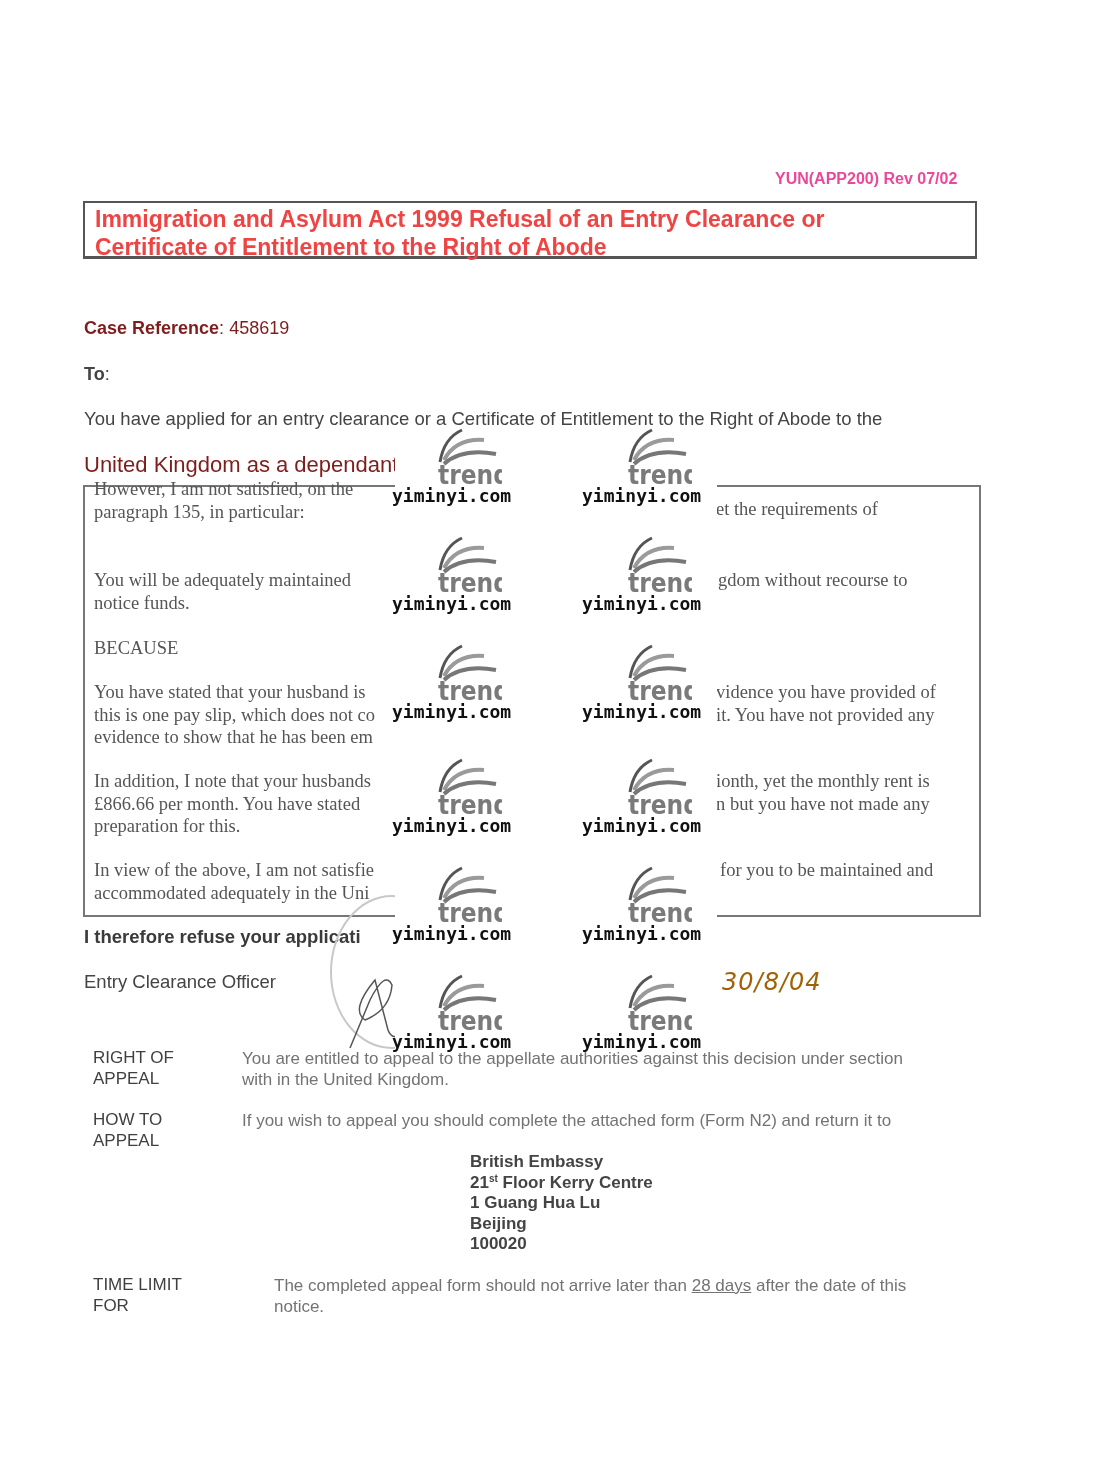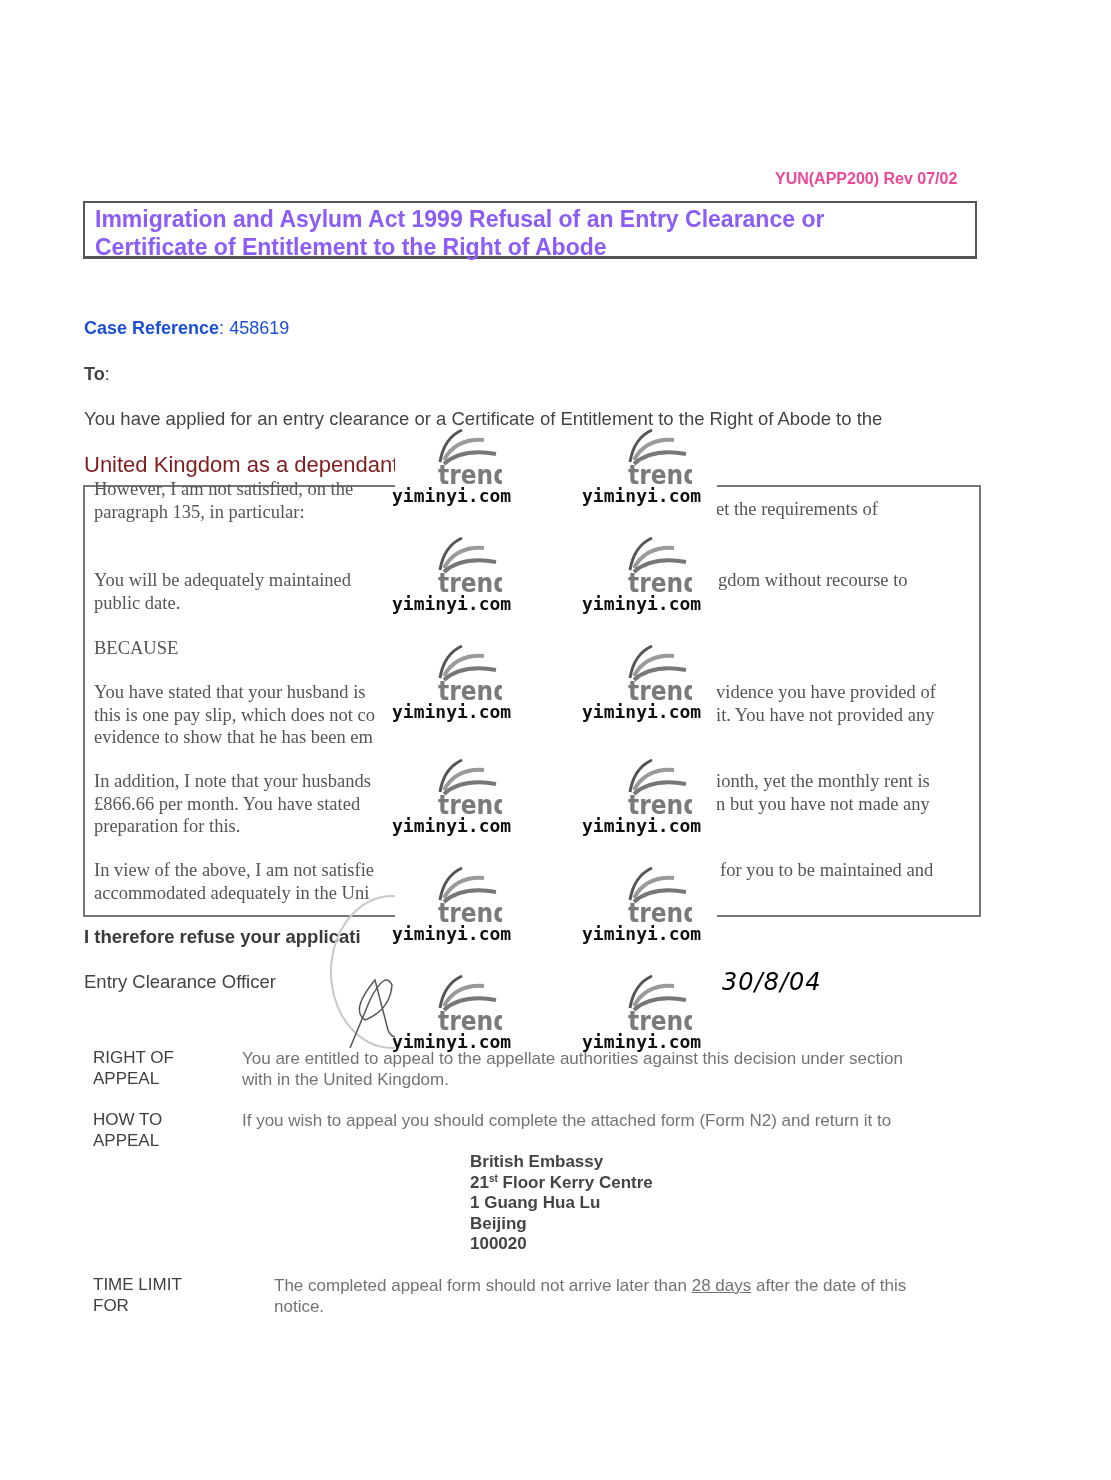--- a/index.html
+++ b/index.html
@@ -1,30 +1,30 @@
 <!DOCTYPE html>
 <html><head>
   <meta charset="utf-8">
   <style>
     html, body { margin: 0; padding: 0; }
     body { width: 1111px; height: 1480px; background: #ffffff; position: relative; overflow: hidden; color: #3a3a3a; font-family: "Liberation Sans", sans-serif; }
     .abs { position: absolute; }
     .form-code { left: 775px; top: 170px; font-size: 16px; font-weight: bold; color: #ec4899; }
     .title-box { left: 83px; top: 201px; width: 894px; height: 58px; border: 2px solid #555; border-top-width: 2px; border-bottom-width: 3px; box-sizing: border-box; padding: 2px 10px; }
-    .title-box .line { font-size: 23px; font-weight: bold; color: #8b5cf6; line-height: 28px; }
-    .case-ref { left: 84px; top: 318px; font-size: 18px; color: #1d4ed8; }
+    .title-box .line { font-size: 23px; font-weight: bold; color: #ef4444; line-height: 28px; }
+    .case-ref { left: 84px; top: 318px; font-size: 18px; color: #7f1d1d; }
     .case-ref b { font-weight: bold; }
     .to { left: 84px; top: 364px; font-size: 18px; font-weight: bold; color: #444; }
     .intro1 { left: 84px; top: 408px; font-size: 18.5px; color: #444; white-space: nowrap; }
     .intro2 { left: 84px; top: 452px; font-size: 22px; color: #7f1d1d; white-space: nowrap; text-align: right; }
     .reason-box { left: 83px; top: 485px; width: 898px; height: 432px; border: 2px solid #777; box-sizing: border-box; }
     .serif { font-family: "Liberation Serif", serif; font-size: 18.5px; color: #555; line-height: 22.5px; white-space: nowrap; }
     .refuse { left: 84px; top: 926px; font-size: 18.5px; font-weight: bold; color: #3a3a3a; }
     .officer { left: 84px; top: 971px; font-size: 18.5px; color: #444; }
-    .date { left: 722px; top: 968px; font-family: "DejaVu Sans", sans-serif; font-size: 24px; color: #000000; font-style: italic; letter-spacing: 1px; }
+    .date { left: 722px; top: 968px; font-family: "DejaVu Sans", sans-serif; font-size: 24px; color: #a16207; font-style: italic; letter-spacing: 1px; }
     .side-label { font-size: 17px; color: #404040; line-height: 20.5px; }
     .side-text { font-size: 17px; color: #737373; line-height: 20.5px; }
     .address { left: 470px; top: 1152px; width: 270px; text-align: left; font-size: 17px; font-weight: bold; color: #444; line-height: 20.5px; }
     .address sup { font-size: 10px; vertical-align: 6px; line-height: 0; }
     .u { text-decoration: underline; }
     .redact { left: 395px; top: 440px; width: 322px; height: 610px; background: #fff; }
     .wm { width: 140px; text-align: left; }
     .wm svg { display: block; margin: 0 auto; }
     .wm .wm-text { font-family: "DejaVu Sans Mono", monospace; font-weight: bold; font-size: 18px; color: #111; letter-spacing: 0px; line-height: 20px; }
     .stamp { left: 330px; top: 895px; width: 120px; height: 150px; border: 2px solid #c8c8c8; border-radius: 50%; }
@@ -49,21 +49,21 @@
 <div class="abs serif" style="left:94px; top:478px;">
   <div>However, I am not satisfied, on the</div>
   <div>paragraph 135, in particular:</div>
 </div>
 <div class="abs serif" style="left:716px; top:498px;">
   <div>et the requirements of</div>
 </div>
 
 <div class="abs serif" style="left:94px; top:569px;">
   <div>You will be adequately maintained</div>
-  <div>public date.</div>
+  <div>notice funds.</div>
 </div>
 <div class="abs serif" style="left:718px; top:569px;">
   <div>gdom without recourse to</div>
 </div>
 
 <div class="abs serif" style="left:94px; top:637px;">BECAUSE</div>
 
 <div class="abs serif" style="left:94px; top:681px;">
   <div>You have stated that your husband is</div>
   <div>this is one pay slip, which does not co</div>

